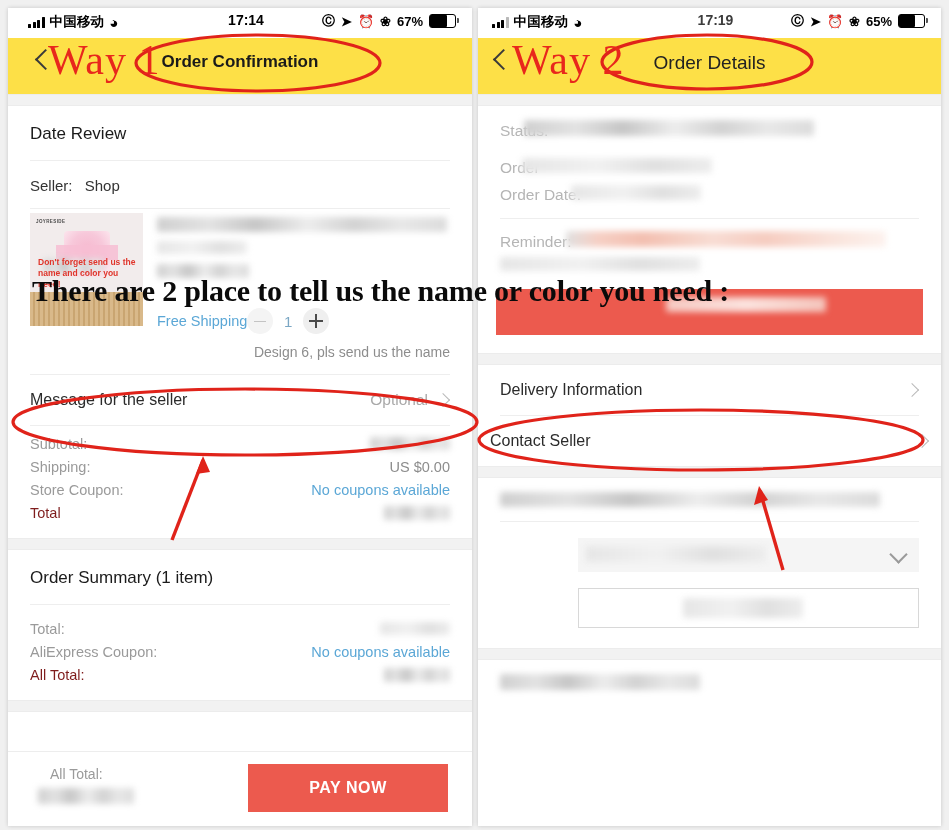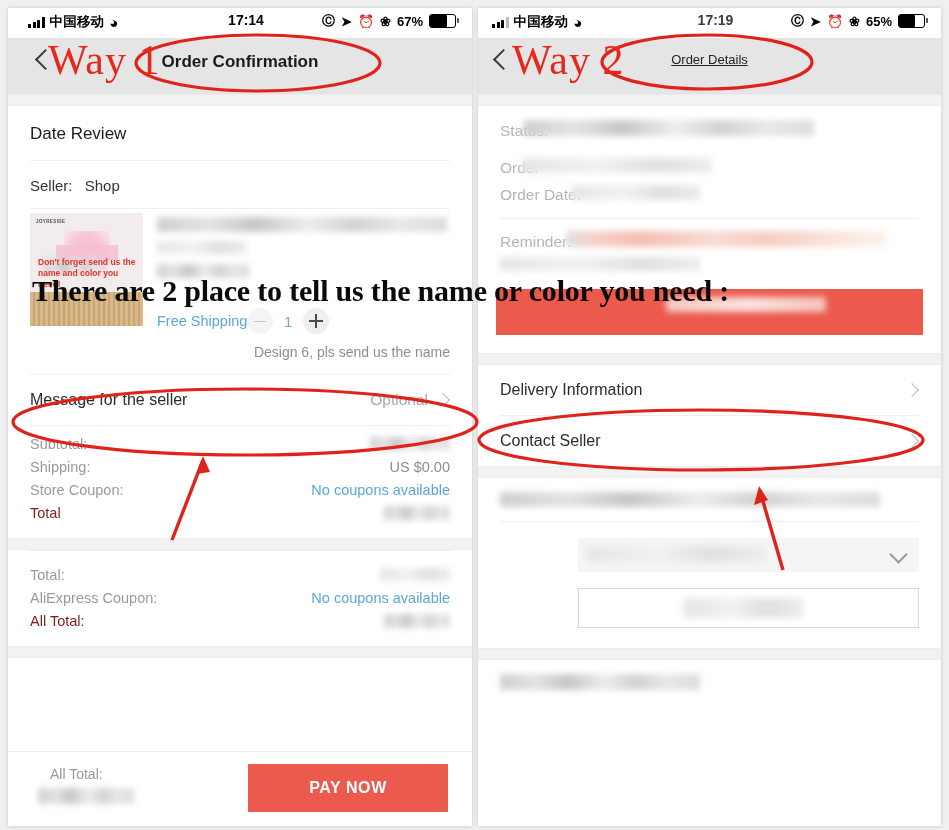--- a/index.html
+++ b/index.html
@@ -37,24 +37,24 @@
   .sb-right{position:absolute;right:16px;top:4px;display:flex;align-items:center;gap:6px;
             font-size:13px;font-weight:bold;color:#000;}
   .sb-right .gl{font-size:13px;}
   .batt{display:inline-block;width:25px;height:12px;border:1.4px solid #000;border-radius:3px;
         position:relative;}
   .batt::after{content:"";position:absolute;right:-4px;top:3px;width:2px;height:5px;
         background:#555;border-radius:0 1px 1px 0;}
   .batt span{display:block;height:100%;background:#000;border-radius:1px;}
 
   
-  .navbar{height:56px;position:relative;background:#e5e5e5;}
+  .navbar{height:56px;position:relative;background:#fde047;}
   .nav-title{position:absolute;left:0;right:0;top:14px;text-align:center;
              font-size:17px;font-weight:bold;color:#1a1a1a;}
-  #panel-right .nav-title{font-weight:normal;font-size:13px;color:#222;text-decoration:underline;}
+  #panel-right .nav-title{font-weight:normal;font-size:19px;color:#222;}
   .back-chevron{position:absolute;left:26px;top:11px;width:15px;height:26px;}
   .back-chevron::before{content:"";position:absolute;left:4px;top:3px;width:13px;height:13px;
      border-left:2px solid #3a3a3a;border-bottom:2px solid #3a3a3a;transform:rotate(45deg);}
   #panel-right .back-chevron{left:14px;}
   .sep{height:10px;background:#f2f2f2;border-top:1px solid #ececec;border-bottom:1px solid #ececec;}
 
   
   .sec{background:#fff;}
   .sec-title{font-size:17px;color:#1b1b1b;padding:18px 22px 16px 22px;}
   .hr{height:1px;background:#eeeeee;margin:0 22px;}
@@ -253,20 +253,21 @@
         <div class="pl bold">
           <span>Total</span>
           <span class="blur" style="width:66px;height:14px;"></span>
         </div>
       </div>
     </div>
 
     <div class="sep"></div>
 
     <div class="sec">
+      <div class="sec-title">Order Summary (1 item)</div>
       <div class="hr"></div>
       <div class="plist" style="padding-top:12px;">
         <div class="pl">
           <span>Total:</span>
           <span class="blur lite" style="width:70px;height:13px;"></span>
         </div>
         <div class="pl">
           <span>AliExpress Coupon:</span>
           <span class="link">No coupons available</span>
         </div>
@@ -350,21 +351,21 @@
     </div>
 
     <div class="sep"></div>
 
     <div class="sec">
       <div class="row" style="padding:16px 22px;font-size:16px;color:#2b2b2b;">
         <span>Delivery Information</span>
         <span class="arrow"></span>
       </div>
       <div class="hr"></div>
-      <div class="row" style="padding:16px 22px;font-size:16px;color:#2b2b2b;">
+      <div class="row" style="padding:16px 12px;font-size:16px;color:#2b2b2b;">
         <span>Contact Seller</span>
         <span class="arrow"></span>
       </div>
     </div>
 
     <div class="sep"></div>
 
     <div class="sec">
       <div style="padding:14px 22px 10px 22px;">
         <span class="blur" style="width:380px;height:15px;"></span>

